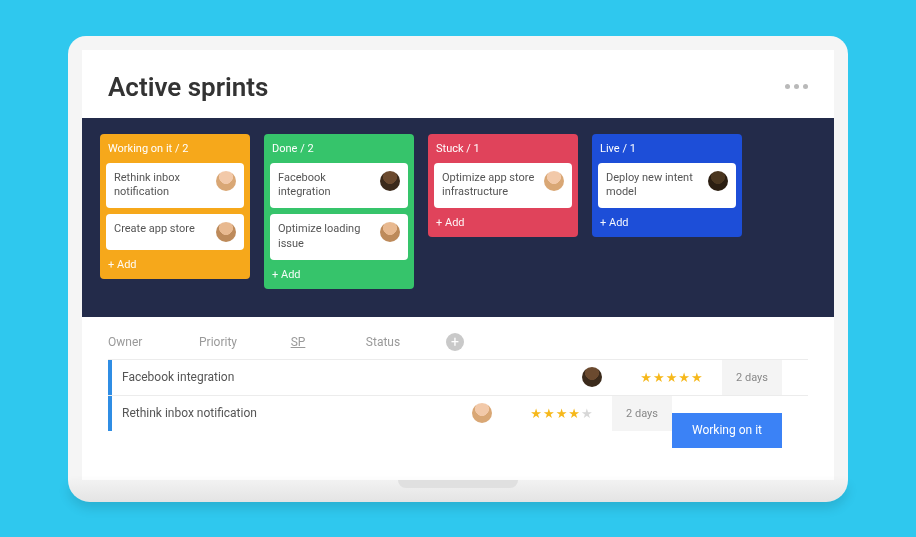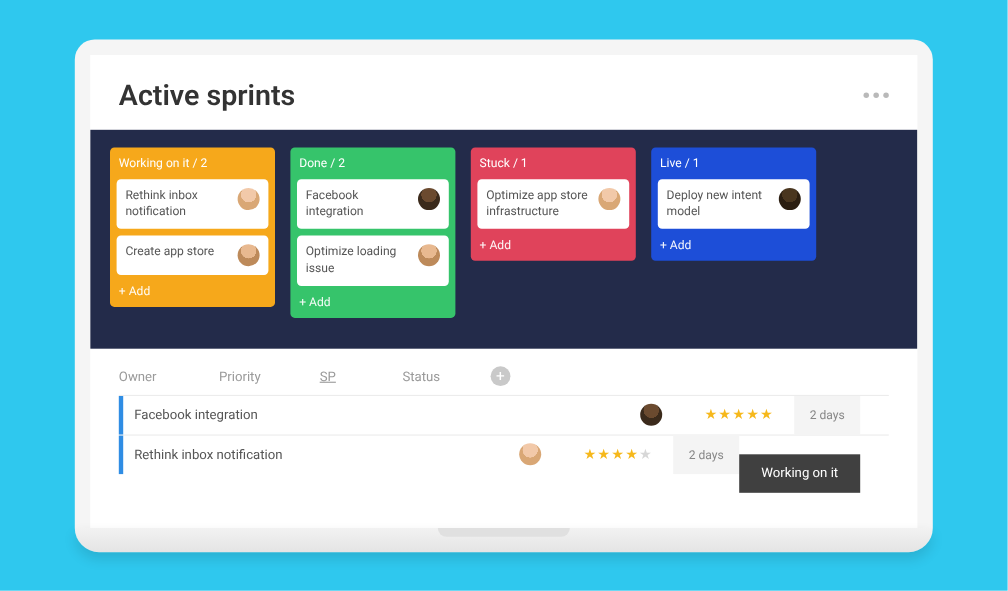--- a/index.html
+++ b/index.html
@@ -166,21 +166,21 @@
     height: 100%;
     background: #2f8de4;
   }
   .row-title { flex: 1; padding-left: 10px; }
   .row-owner { width: 60px; display:flex; justify-content:center; }
   .row-priority { width: 100px; text-align:center; color:#f6b81b; letter-spacing:1px; font-size:13px; }
   .row-priority .dim { color:#d7d7d7; }
   .row-sp { width: 60px; text-align:center; background:#f4f4f4; height:100%; display:flex; align-items:center; justify-content:center; color:#888; font-size:11px;}
   .row-status { width: 110px; height:100%; display:flex; align-items:center; justify-content:center; color:#fff; font-size:12px; }
   .st-done   { background:#36c46b; }
-  .st-working{ background:#404040;margin-top:34px; }
+  .st-working{ background:#3b82f6;margin-top:34px; }
   .row-pad { width:26px; }
 
   
   .av1{background:radial-gradient(circle at 50% 30%, #f2c9a9 40%, #d9a775 41%);} 
   .av2{background:radial-gradient(circle at 50% 30%, #6b4a2f 40%, #3b2a1b 41%);} 
   .av3{background:radial-gradient(circle at 50% 30%, #e8b990 40%, #bd8a5a 41%);} 
   .av4{background:radial-gradient(circle at 50% 30%, #4a361f 40%, #2b1e11 41%);} 
 </style>
 </head>
 <body>

